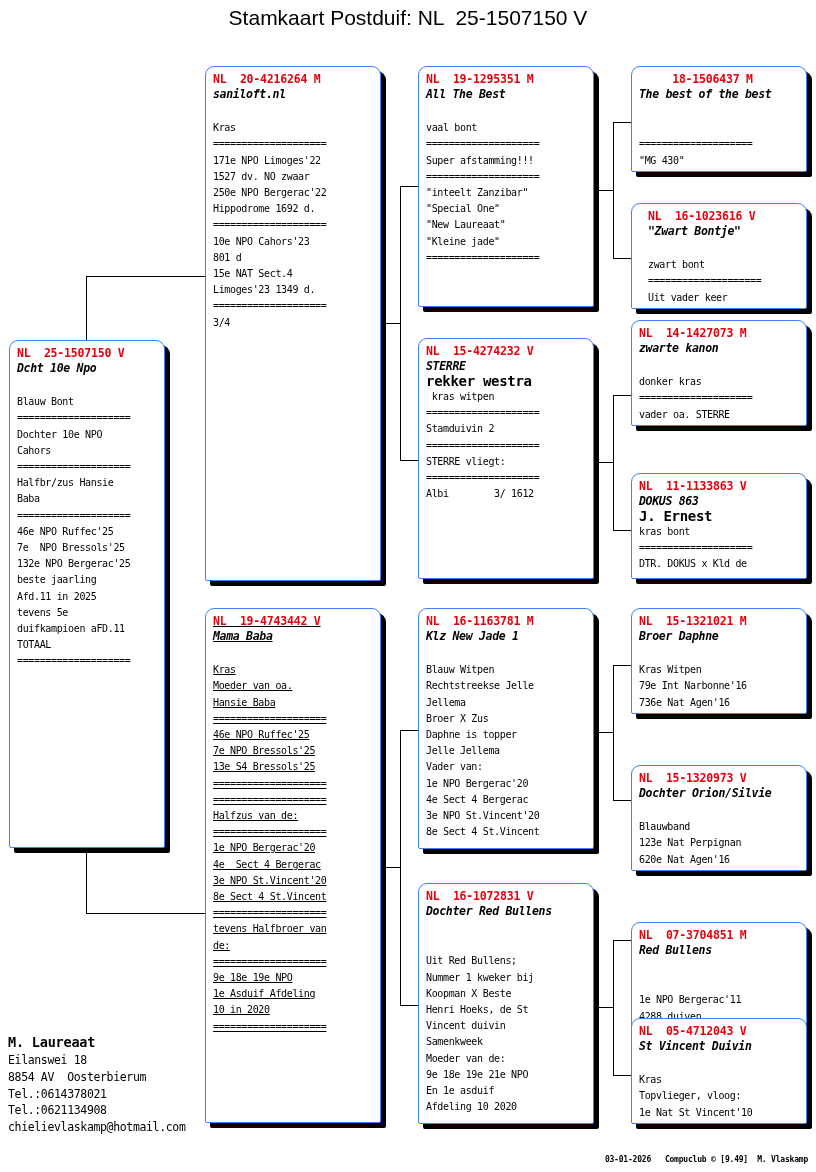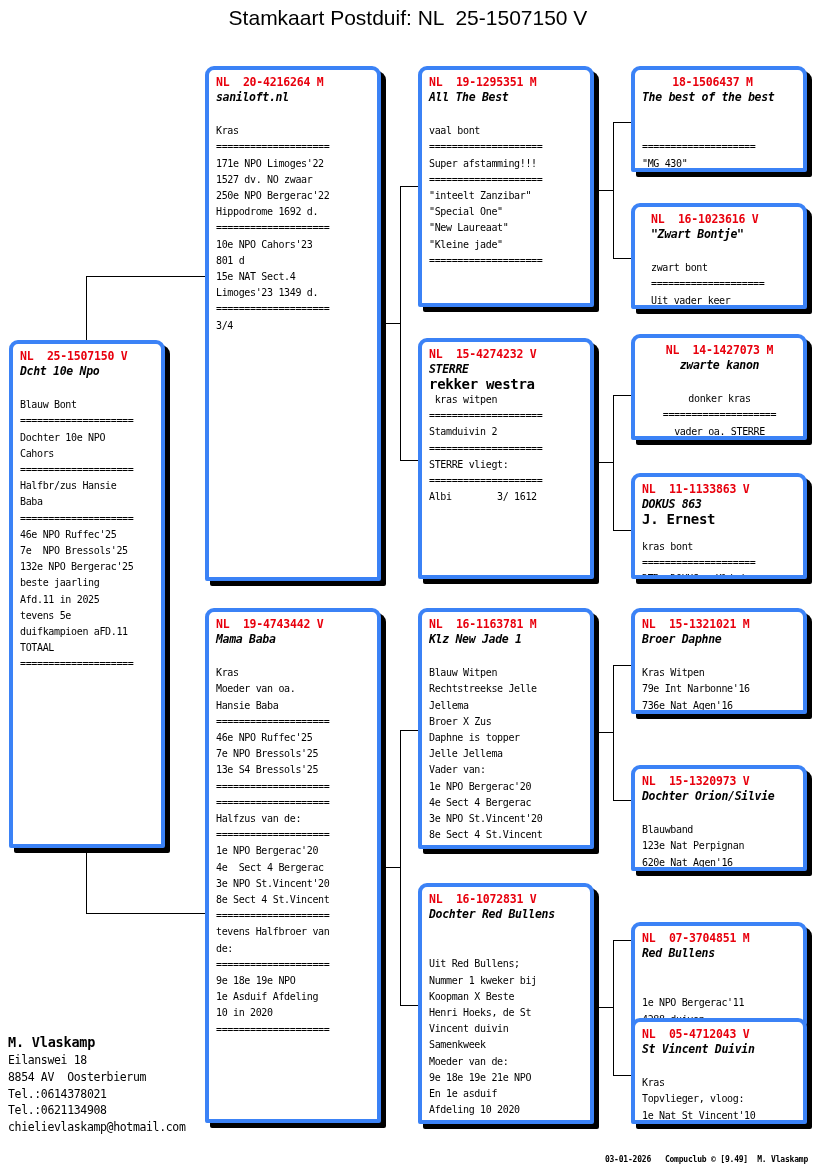--- a/index.html
+++ b/index.html
@@ -32,21 +32,21 @@
     font-weight: normal;
     letter-spacing: 0px;
     color: #000000;
     white-space: pre;
   }
 
   
   .card {
     position: absolute;
     background: #ffffff;
-    border: 4px solid #3b82f6;
+    border: 1px solid #3b82f6;
     border-radius: 9px 9px 2px 2px;
     box-sizing: border-box;
     box-shadow: 5px 5px 0 0 #000000;
     padding: 5px 6px 4px 7px;
     overflow: hidden;
   }
   .card .ring {
     color: #e8000d;
     font-weight: bold;
     font-size: 11.5px;
@@ -199,21 +199,21 @@
 Hippodrome 1692 d.
 ====================
 10e NPO Cahors'23
 801 d
 15e NAT Sect.4
 Limoges'23 1349 d.
 ====================
 3/4</div>
   </div>
 
-  <div class="card" style="left:205px; top:608px; width:176px; height:515px;">
+  <div class="card" style="left:205px; top:608px; width:176px; height:515px;text-decoration:underline;">
     <div class="ring">NL  19-4743442 V</div>
     <div class="nick">Mama Baba</div>
     <div class="lines">
 Kras
 Moeder van oa.
 Hansie Baba
 ====================
 46e NPO Ruffec'25
 7e NPO Bressols'25
 13e S4 Bressols'25
@@ -308,34 +308,34 @@
 
   <div class="card" style="left:631px; top:203px; width:176px; height:106px;padding-left:16px;">
     <div class="ring">NL  16-1023616 V</div>
     <div class="nick">"Zwart Bontje"</div>
     <div class="lines">
 zwart bont
 ====================
 Uit vader keer</div>
   </div>
 
-  <div class="card" style="left:631px; top:334px; width:176px; height:106px;text-align:center;">
+  <div class="card" style="left:631px; top:320px; width:176px; height:106px;">
     <div class="ring">NL  14-1427073 M</div>
     <div class="nick">zwarte kanon</div>
     <div class="lines">
 donker kras
 ====================
 vader oa. STERRE</div>
   </div>
 
   <div class="card" style="left:631px; top:473px; width:176px; height:106px;">
     <div class="ring">NL  11-1133863 V</div>
     <div class="nick">DOKUS 863</div>
     <div class="nick2">J. Ernest</div>
-    <div class="lines" style="margin-top:12px;">kras bont
+    <div class="lines" style="margin-top:0;">kras bont
 ====================
 DTR. DOKUS x Kld de</div>
   </div>
 
   <div class="card" style="left:631px; top:608px; width:176px; height:106px;">
     <div class="ring">NL  15-1321021 M</div>
     <div class="nick">Broer Daphne</div>
     <div class="lines">
 Kras Witpen
 79e Int Narbonne'16
@@ -363,21 +363,21 @@
   <div class="card" style="left:631px; top:1018px; width:176px; height:106px;">
     <div class="ring">NL  05-4712043 V</div>
     <div class="nick">St Vincent Duivin</div>
     <div class="lines">
 Kras
 Topvlieger, vloog:
 1e Nat St Vincent'10</div>
   </div>
 
   <div id="owner">
-    <div class="owner-name">M. Vlaskamp</div>
+    <div class="owner-name">M. Laureaat</div>
     <div class="owner-lines">Eilanswei 18
 8854 AV  Oosterbierum
 Tel.:0614378021
 Tel.:0621134908
 chielievlaskamp@hotmail.com</div>
   </div>
 
   <div id="footer">03-01-2026   Compuclub © [9.49]  M. Vlaskamp</div>
 
 </div>

